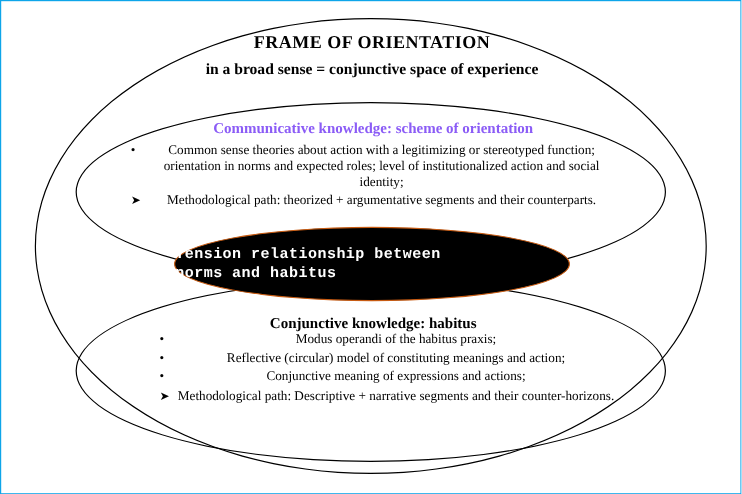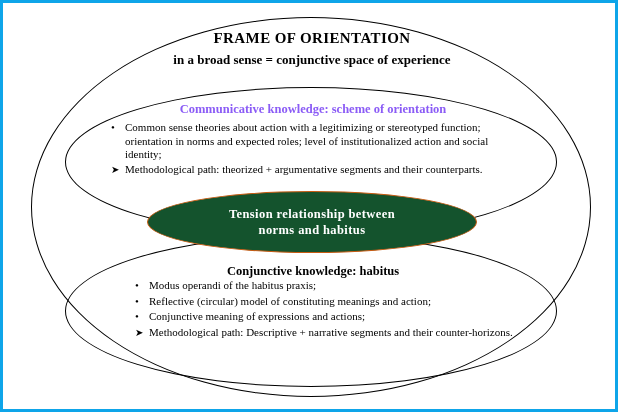--- a/index.html
+++ b/index.html
@@ -8,21 +8,21 @@
     background: #ffffff;
   }
   body {
     font-family: "Liberation Serif", serif;
   }
   #canvas {
     position: relative;
     width: 618px;
     height: 412px;
     background: #ffffff;
-    border: 3px solid #0ea5e9;
+    border: 1px solid #0ea5e9;
     box-sizing: border-box;
     overflow: hidden;
   }
 
   
   .outer-ellipse {
     position: absolute;
     left: 28px;
     top: 14px;
     width: 560px;
@@ -94,37 +94,39 @@
     width: 14px;
     text-align: left;
     font-size: 11px;
     line-height: 13.5px;
   }
   .bullet-mark.arrow {
     font-size: 10px;
   }
   .bullet-text {
     flex: 1 1 auto;
+    text-align: center;
   }
 
   
   .orange-ellipse {
     position: absolute;
     left: 144px;
     top: 188px;
     width: 330px;
     height: 62px;
-    background: #14532d;
+    background: #000000;
     border: 1px solid #C75B12;
     border-radius: 50%;
     box-sizing: border-box;
     display: flex;
     flex-direction: column;
-    align-items: center;
+    align-items: flex-start;
     justify-content: center;
+    font-family: Liberation Mono, monospace;
   }
   .orange-line {
     color: #ffffff;
     font-size: 12.5px;
     font-weight: bold;
     letter-spacing: 0.4px;
     line-height: 16px;
     text-align: center;
   }
 

